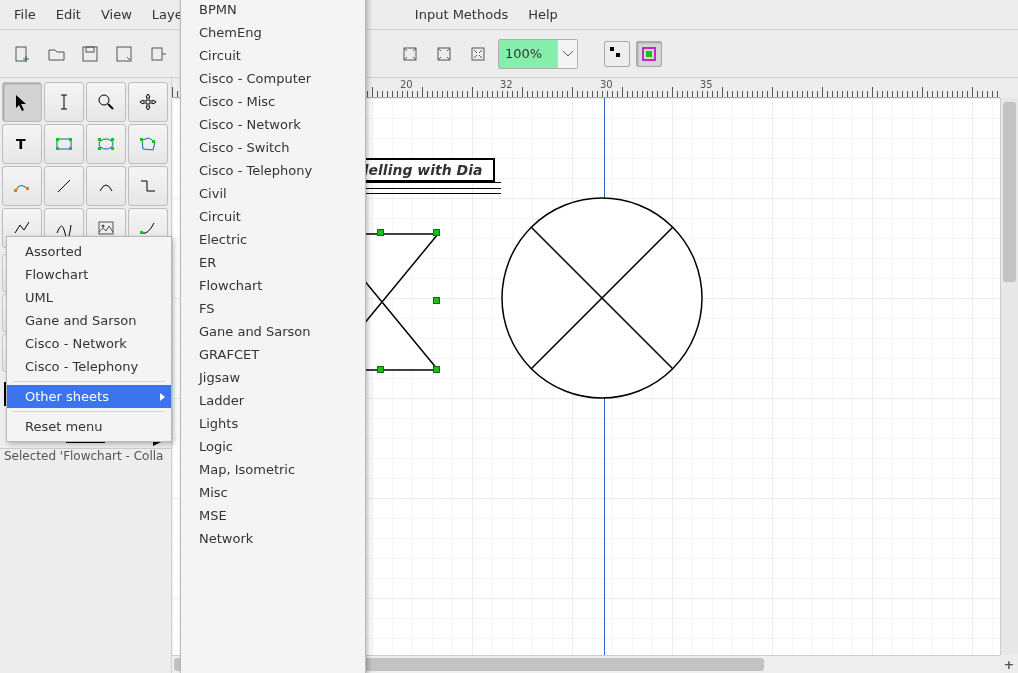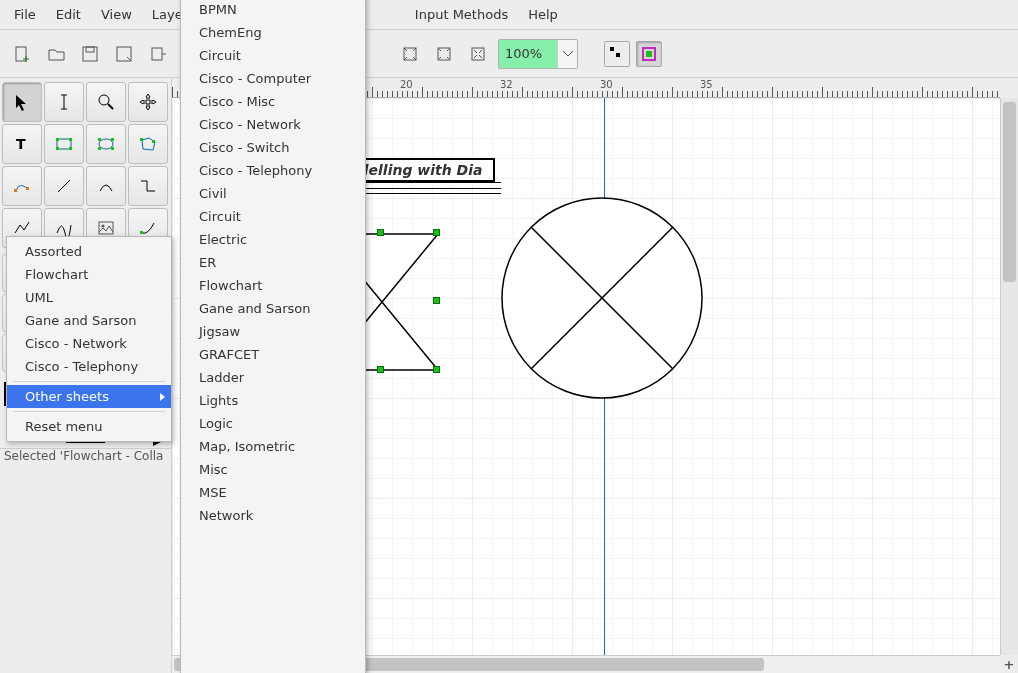--- a/index.html
+++ b/index.html
@@ -600,23 +600,24 @@
   <div class="ctx-item">Cisco - Computer</div>
   <div class="ctx-item">Cisco - Misc</div>
   <div class="ctx-item">Cisco - Network</div>
   <div class="ctx-item">Cisco - Switch</div>
   <div class="ctx-item">Cisco - Telephony</div>
   <div class="ctx-item">Civil</div>
   <div class="ctx-item">Circuit</div>
   <div class="ctx-item">Electric</div>
   <div class="ctx-item">ER</div>
   <div class="ctx-item">Flowchart</div>
+  <div class="ctx-item">FS</div>
   <div class="ctx-item">Gane and Sarson</div>
+  <div class="ctx-item">GRAFCET</div>
   <div class="ctx-item">Jigsaw</div>
-  <div class="ctx-item">GRAFCET</div>
   <div class="ctx-item">Ladder</div>
   <div class="ctx-item">Lights</div>
   <div class="ctx-item">Logic</div>
   <div class="ctx-item">Map, Isometric</div>
   <div class="ctx-item">Misc</div>
   <div class="ctx-item">MSE</div>
   <div class="ctx-item">Network</div>
 </div>
 
 </body></html>

